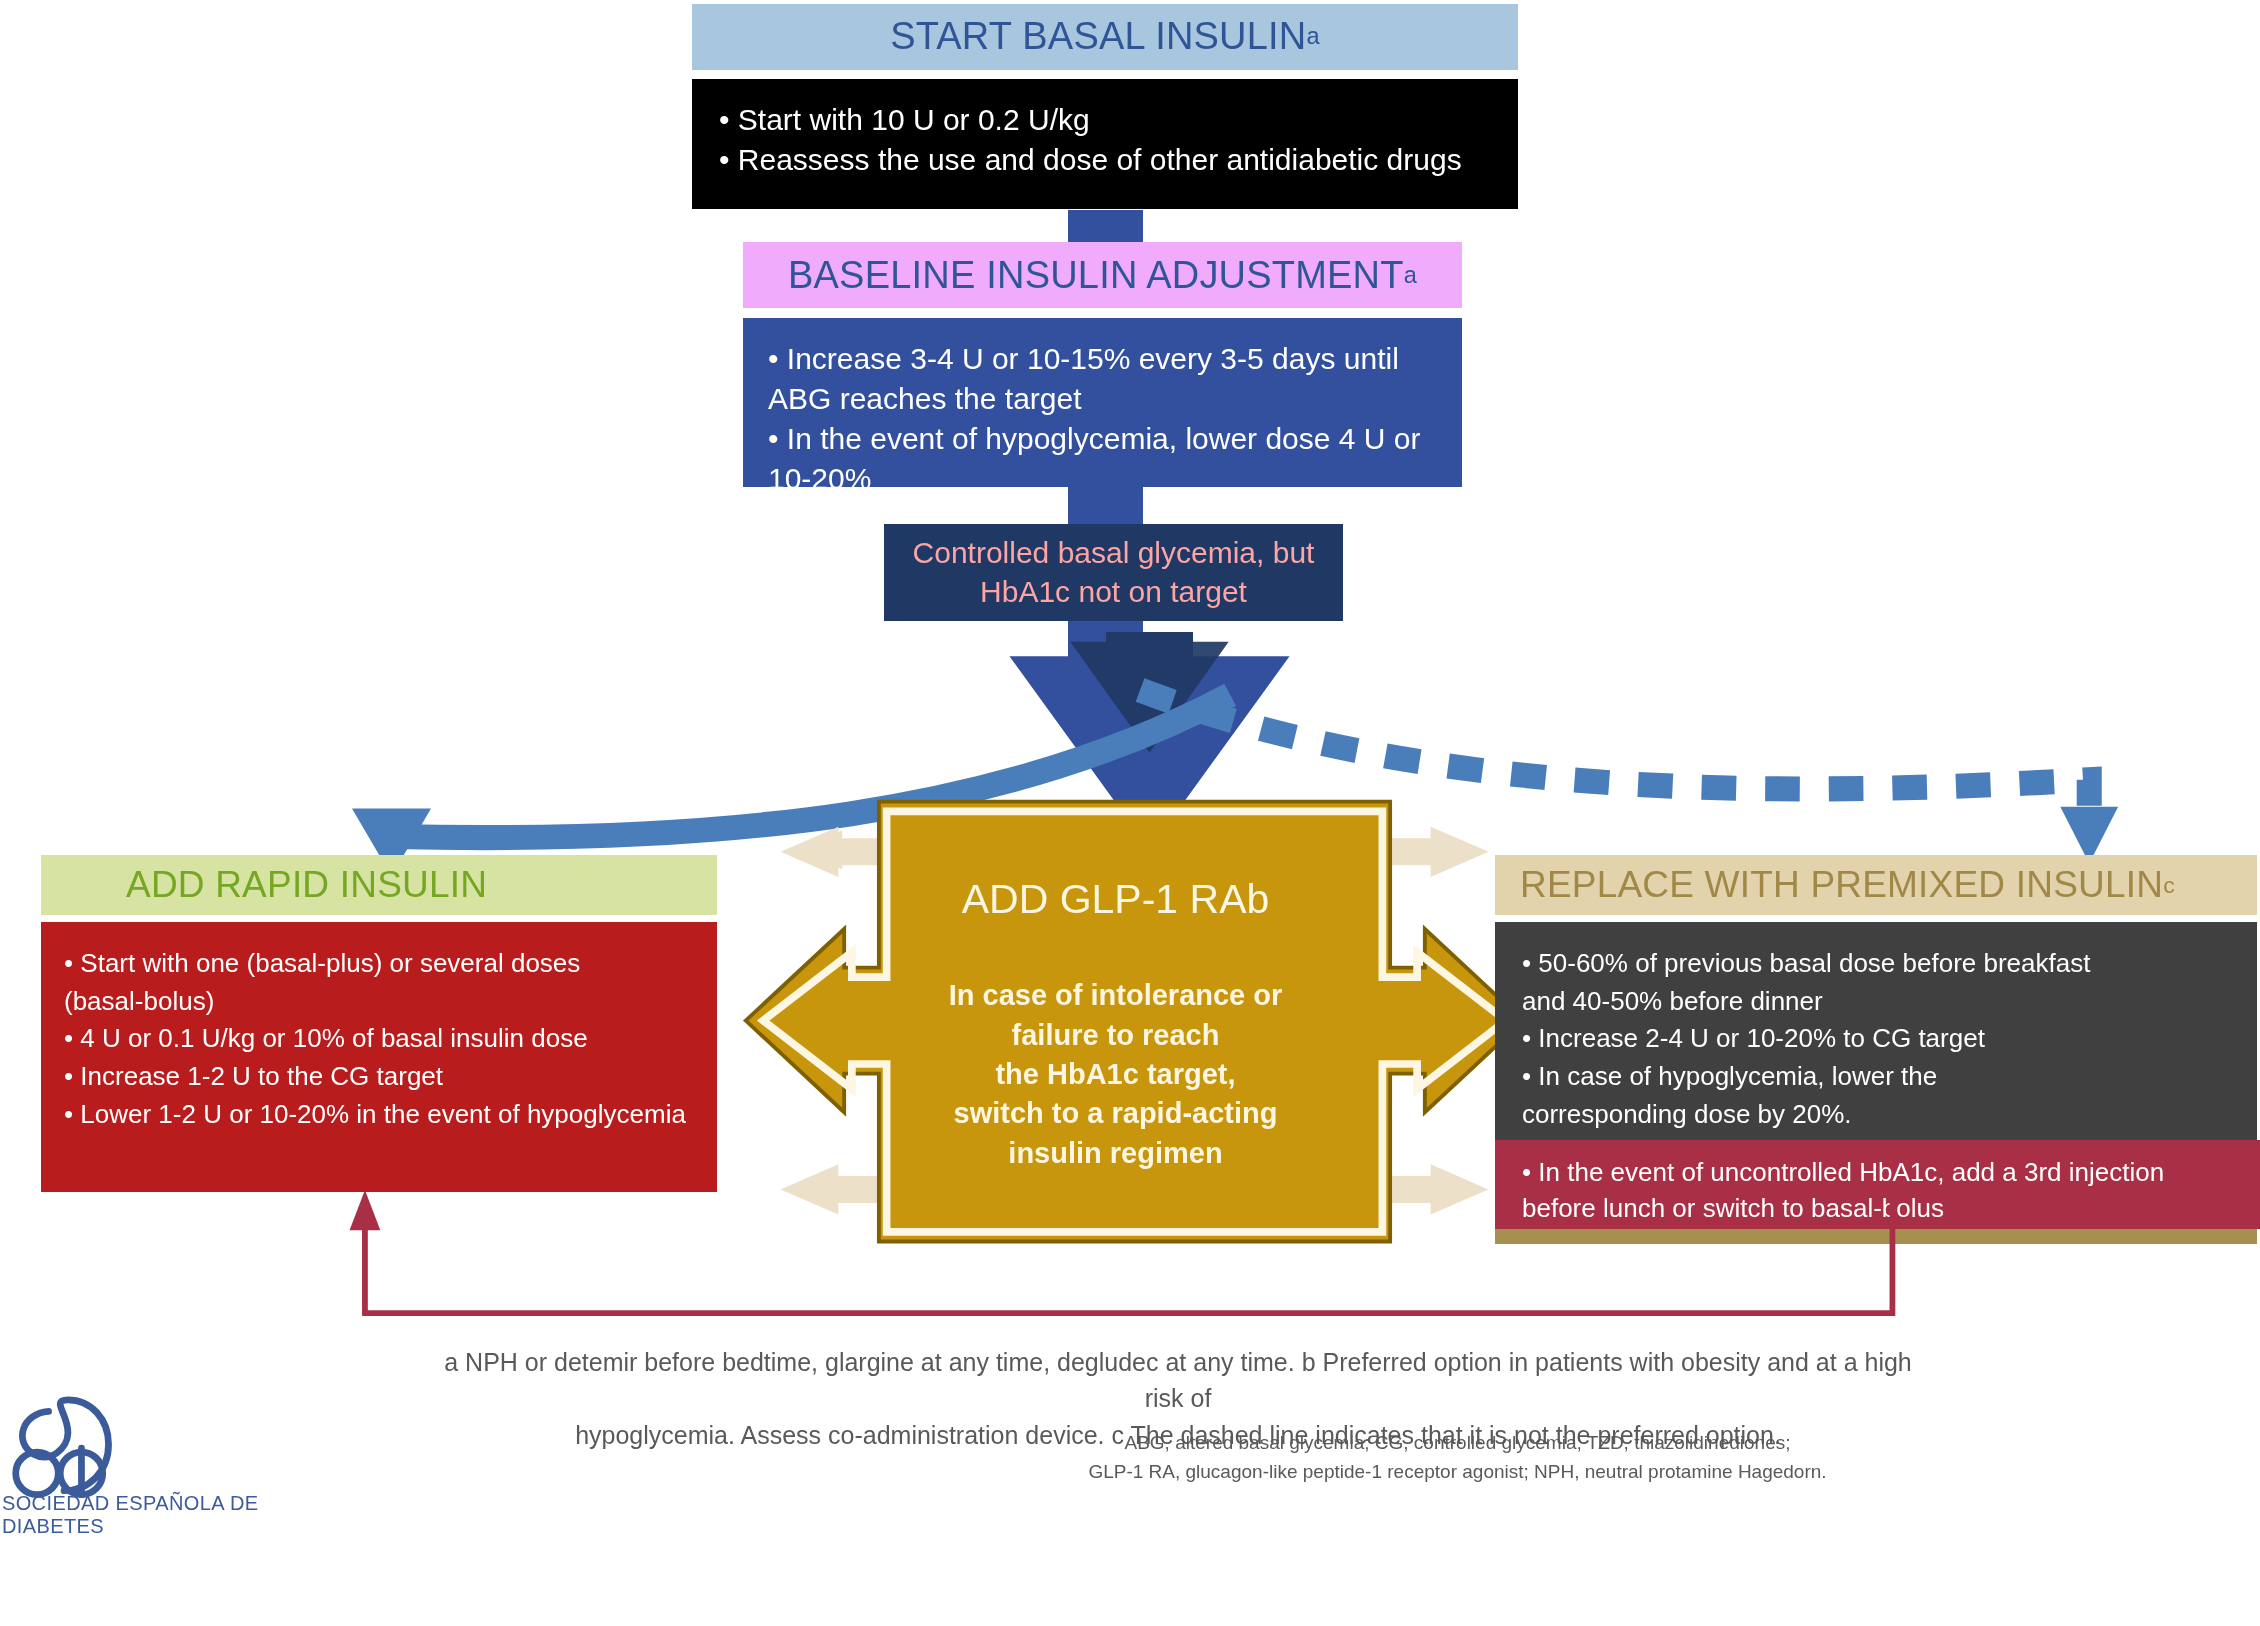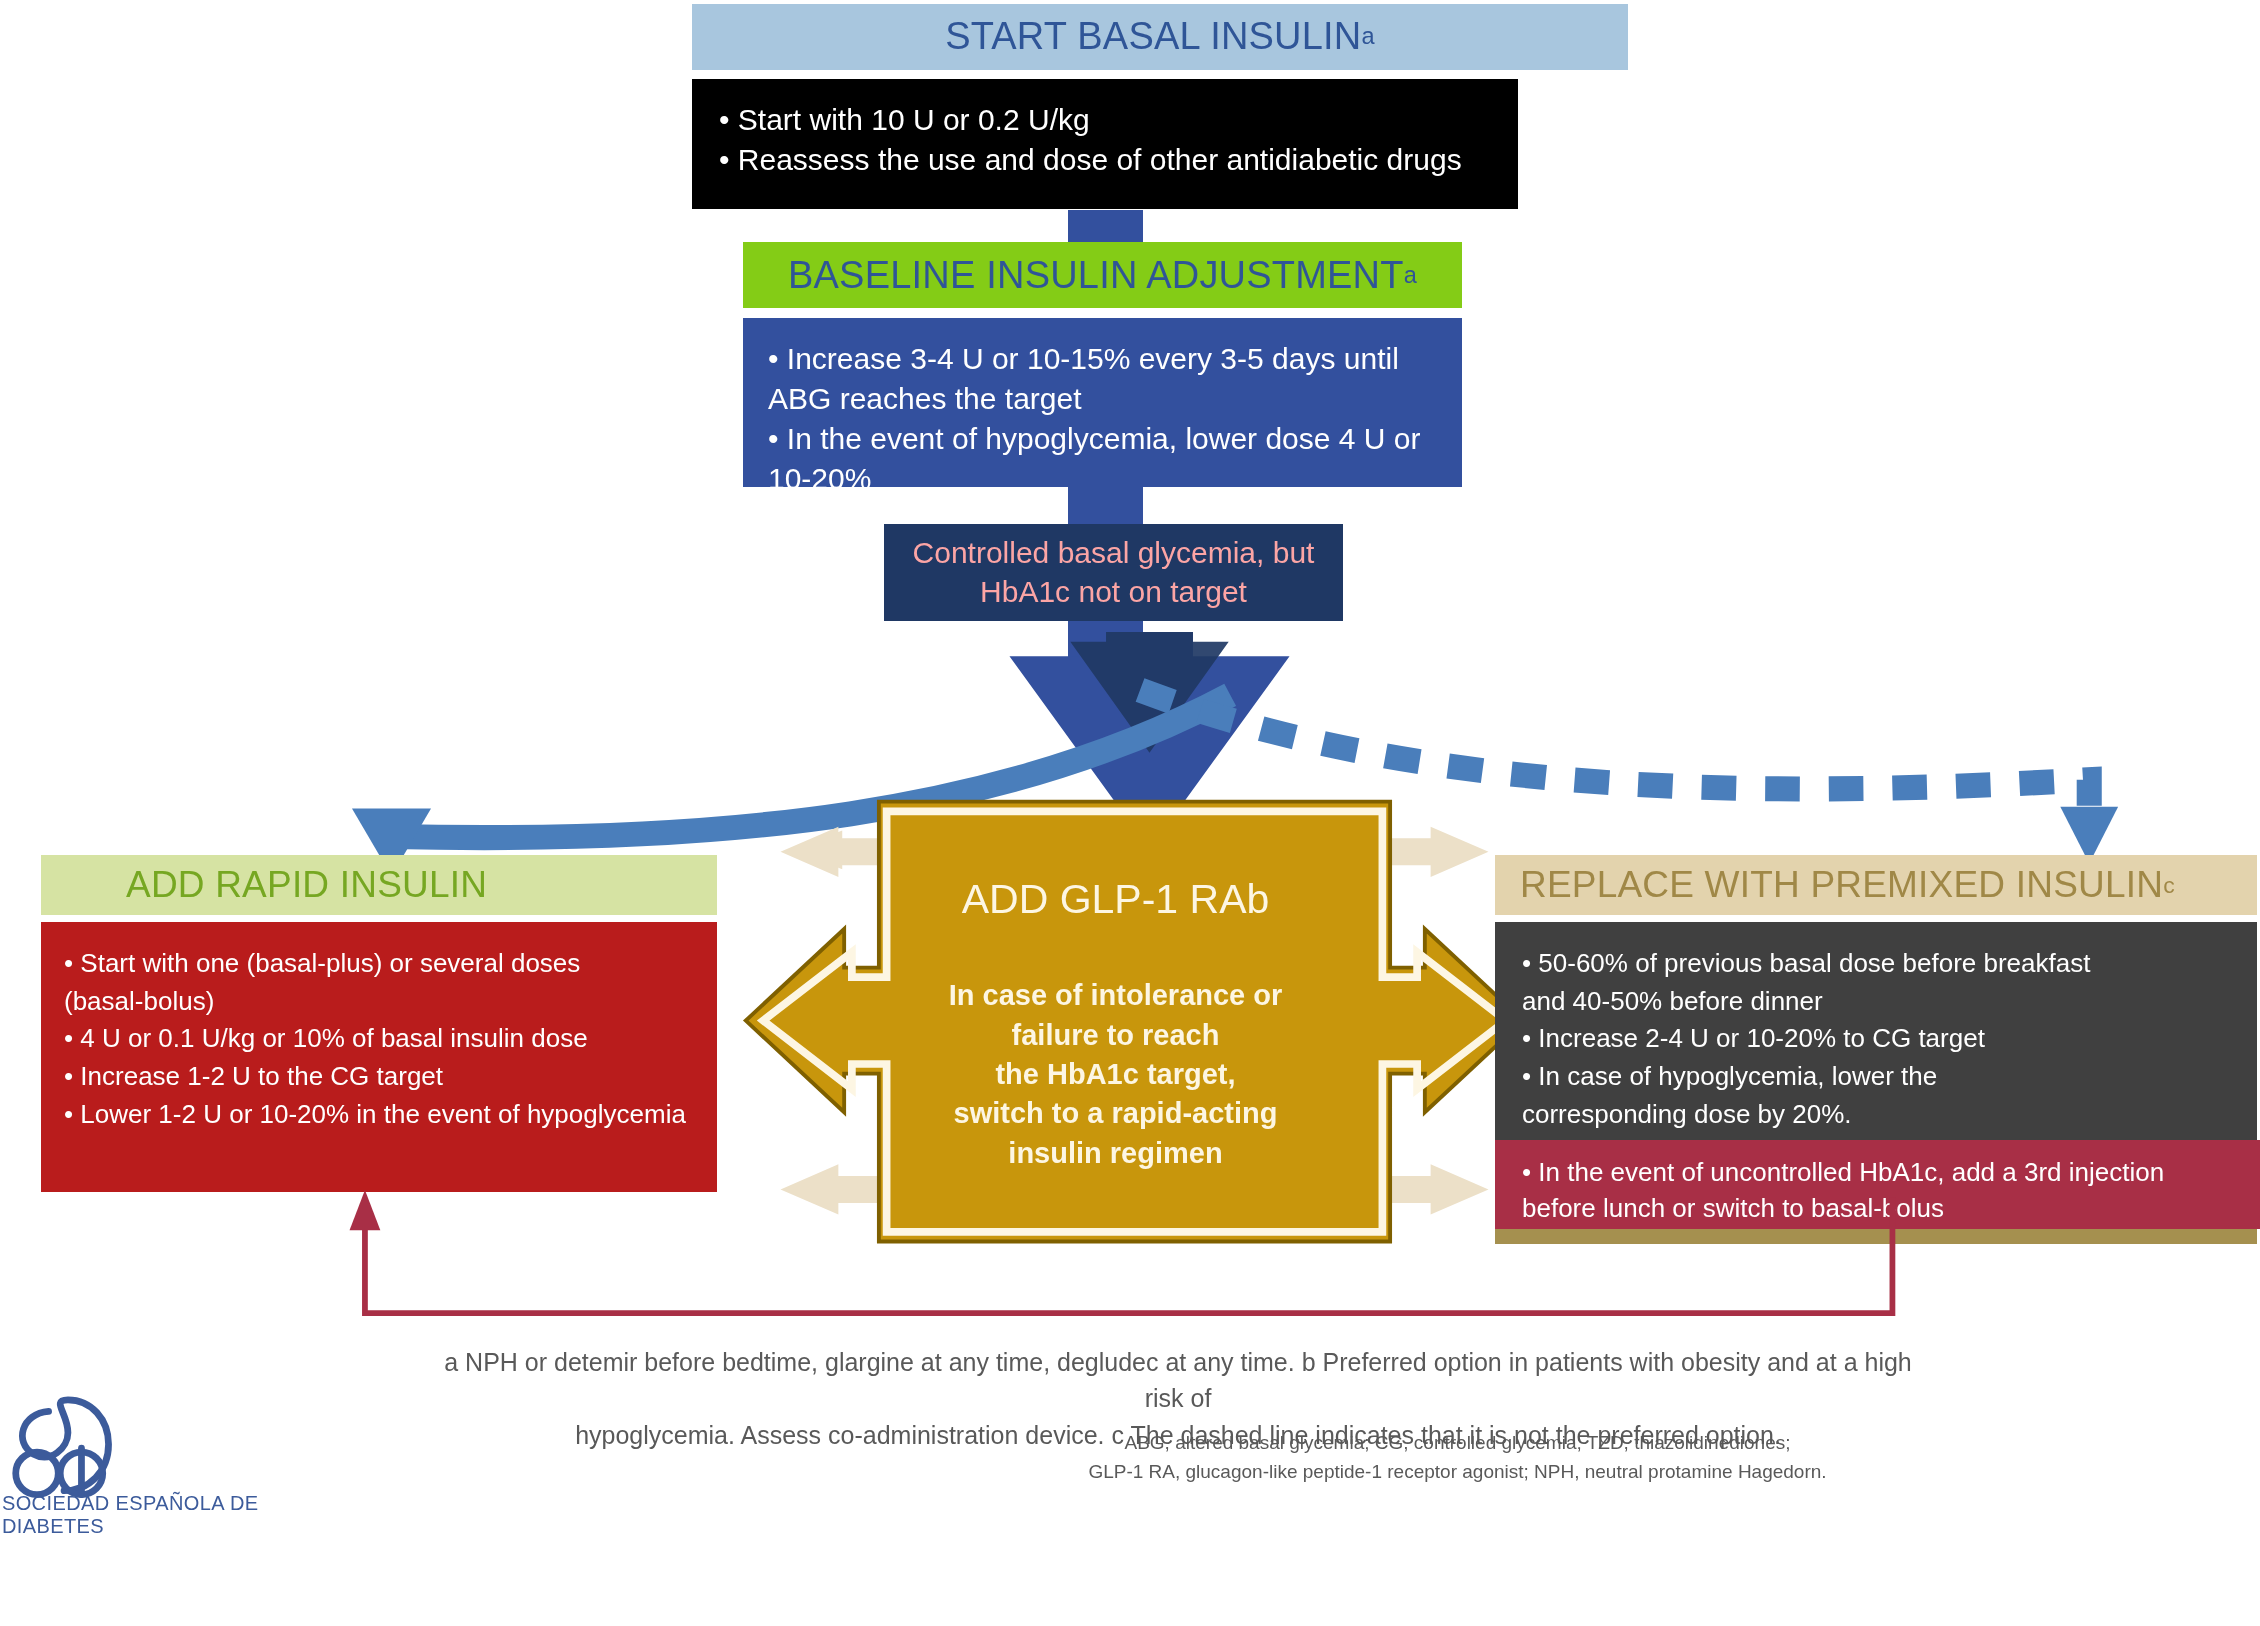--- a/index.html
+++ b/index.html
@@ -30,42 +30,42 @@
     margin:0;padding:0;list-style:none;
   }
   .bullets li{
     position:relative;
     padding-left:0;
     white-space:nowrap;
   }
 
   
   #start-hdr{
-    left:692px;top:3.9px;width:936px;height:66px;
+    left:692px;top:3.9px;width:826px;height:66px;
     background:#a8c6de;
     color:#2f5597;
     font-size:38px;
   }
   #start-body{
     left:692px;top:79px;width:826px;height:130px;
     background:#000000;
     color:#ffffff;
     font-size:30px;
     padding:21px 27px 0 27px;
   }
   #start-body .bullets li{line-height:1.33;}
 
   #conn1{
     left:1068px;top:210px;width:75px;height:43px;
     background:#33509e;
   }
 
   #adjust-hdr{
     left:743px;top:242px;width:719px;height:66px;
-    background:#84cc16;
+    background:#f0abfc;
     color:#2f5597;
     font-size:38px;
   }
   #adjust-body{
     left:743px;top:318px;width:719px;height:169px;
     background:#33509e;
     color:#ffffff;
     font-size:30px;
     padding:21px 25px 0 25px;
   }

